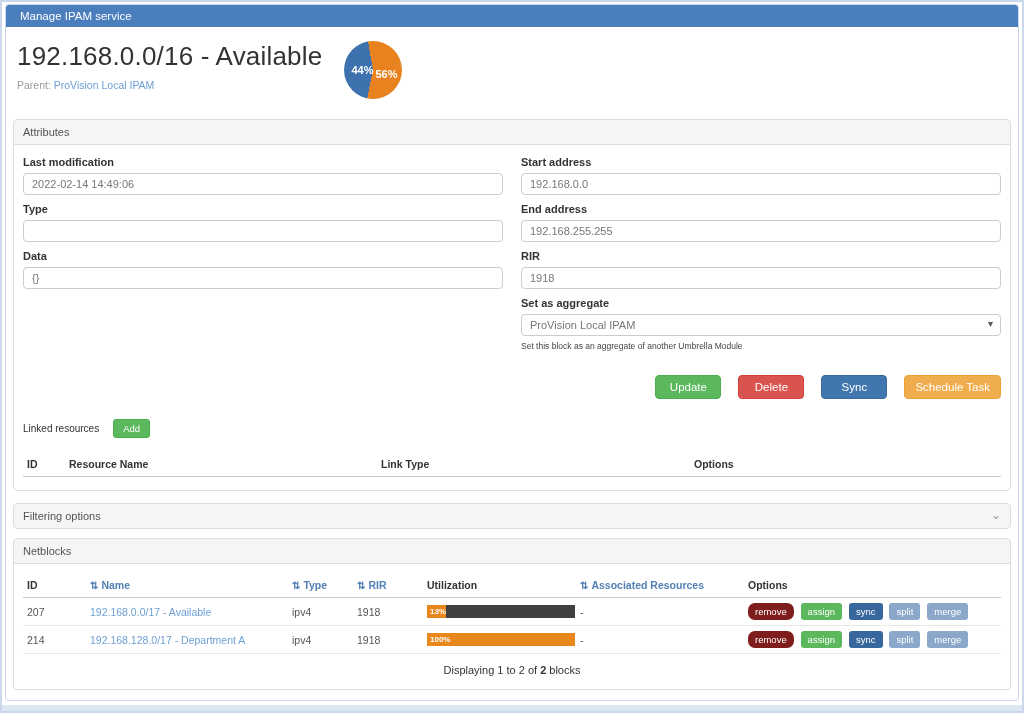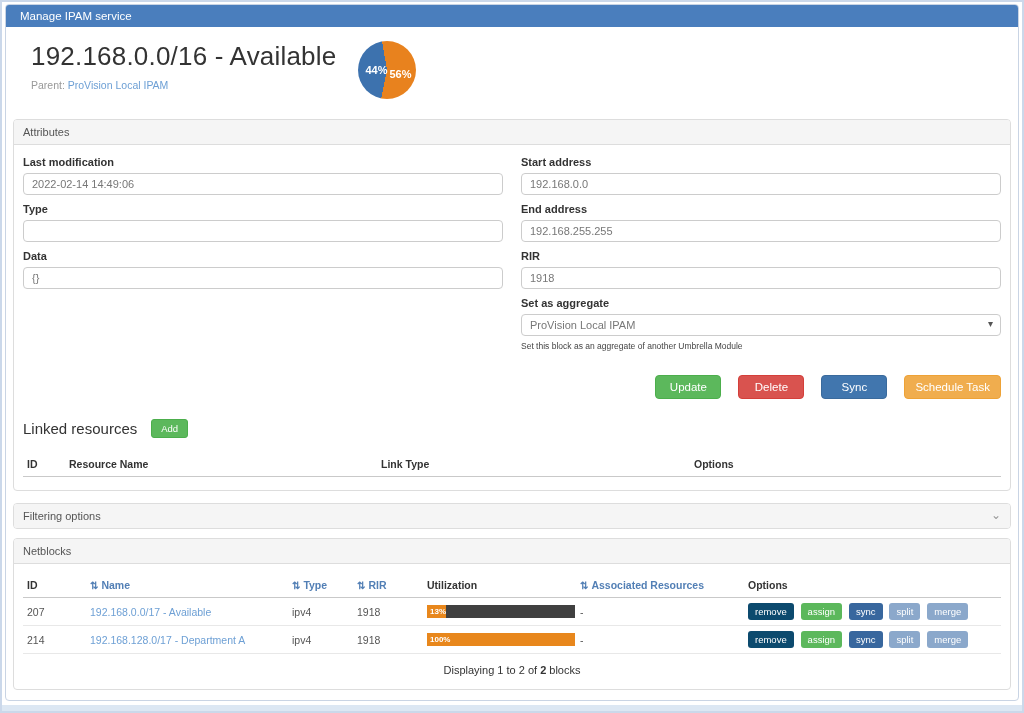--- a/index.html
+++ b/index.html
@@ -7,21 +7,21 @@
     font-family: "Liberation Sans", sans-serif; color: #333; }
   .viewport { position: absolute; inset: 0; border: 2px solid #cbd8ea; background: #fff; }
   .bottom-strip { position: absolute; left: 0; right: 0; bottom: 0; height: 6px; background: #dce7f3; }
 
   .main-panel { margin: 2px 3px 0 3px; border: 1px solid #c9d4e4; border-radius: 4px;
     min-height: 694px; overflow: hidden; background: #fff; }
   .main-heading { background: #4a7ebd; color: #fff; font-size: 11.5px; padding: 5px 14px; }
   .main-body { padding: 4px 5px 10px 5px; }
 
   
-  .title-row { display: flex; align-items: flex-start; margin: 6px 10px 8px 20px; height: 74px; }
+  .title-row { display: flex; align-items: flex-start; margin: 6px 10px 8px 6px; height: 74px; }
   .page-title { font-size: 26px; font-weight: 400; color: #333; letter-spacing: .2px; margin-top: 4px; }
   .parent-line { font-size: 10.5px; color: #999; margin-top: 7px; }
   .parent-line a { color: #6ea0d5; text-decoration: none; }
   .pie-wrap { position: relative; width: 58px; height: 58px; margin-left: 22px; margin-top: 4px; }
   .pie { width: 58px; height: 58px; border-radius: 50%; }
   .pie-label { position: absolute; color: #fff; font-size: 11px; font-weight: bold; }
   .pie-label.l1 { left: 31px; top: 27px; }
   .pie-label.l2 { left: 7px; top: 23px; }
 
   
@@ -48,41 +48,41 @@
   .btn { border-radius: 4px; color: #fff; font-size: 11.5px; text-align: center; cursor: pointer;
     height: 24px; min-width: 66px; padding: 0 10px; border: 1px solid transparent;
     font-family: "Liberation Sans", sans-serif; }
   .btn-update { background: #5cb85c; border-color: #4cae4c; }
   .btn-delete { background: #d9534f; border-color: #d43f3a; }
   .btn-sync { background: #4176ae; border-color: #3a6a9c; }
   .btn-schedule { background: #f0ad4e; border-color: #eea236; }
 
   
   .lr-title-row { margin: 20px 0 14px 0; display: flex; align-items: center; }
-  .lr-title { font-size: 15px; color: #333; }
+  .lr-title { font-size: 10px; color: #333; }
   .btn-add { background: #5cb85c; border: 1px solid #4cae4c; color: #fff; font-size: 9.5px;
     border-radius: 3px; padding: 3px 9px; margin-left: 14px; cursor: pointer; }
   table { border-collapse: collapse; width: 100%; table-layout: fixed; }
   th { text-align: left; font-size: 10.5px; color: #333; padding: 6px 4px; border-bottom: 1px solid #c9c9c9; }
   td { font-size: 10.5px; color: #555; padding: 5px 4px; border-bottom: 1px solid #e8e8e8; }
   .info-row td { background: #d9e8f5; text-align: center; color: #8296a9; font-size: 11px;
     padding: 11px 4px; border-bottom: none; }
   .lr-table { margin-top: 2px; }
   .lr-table .info-spacer td { border-bottom: none; padding: 2px; background: #fff; }
 
   
   .sortable { color: #527fb5; cursor: pointer; }
   .sort-icon { color: #527fb5; font-size: 10px; margin-right: 3px; }
   .nb-link { color: #6ea0d5; text-decoration: none; }
   .util-bar { width: 148px; height: 13px; background: #404040; overflow: hidden; }
   .util-fill { height: 13px; background: #e8871c; color: #fff; font-size: 8px; font-weight: bold;
     line-height: 13px; padding-left: 3px; white-space: nowrap; }
   .mini-btn { border: none; border-radius: 3px; color: #fff; font-size: 9.5px; padding: 3px 7px;
     margin-right: 4px; cursor: pointer; font-family: "Liberation Sans", sans-serif; }
-  .act-remove { background: #0c4a6e; }
+  .act-remove { background: #7f1d1d; border-radius: 7px; }
   .act-assign { background: #5cb85c; }
   .act-sync { background: #38679e; }
   .act-split, .act-merge { background: #8ba8cb; }
   .pagination { text-align: center; font-size: 11px; color: #333; margin: 10px 0 4px 0; }
   .card-stack-gap { height: 12px; }
   .card-stack-gap2 { height: 9px; }
 </style>
 </head>
 <body>
 

